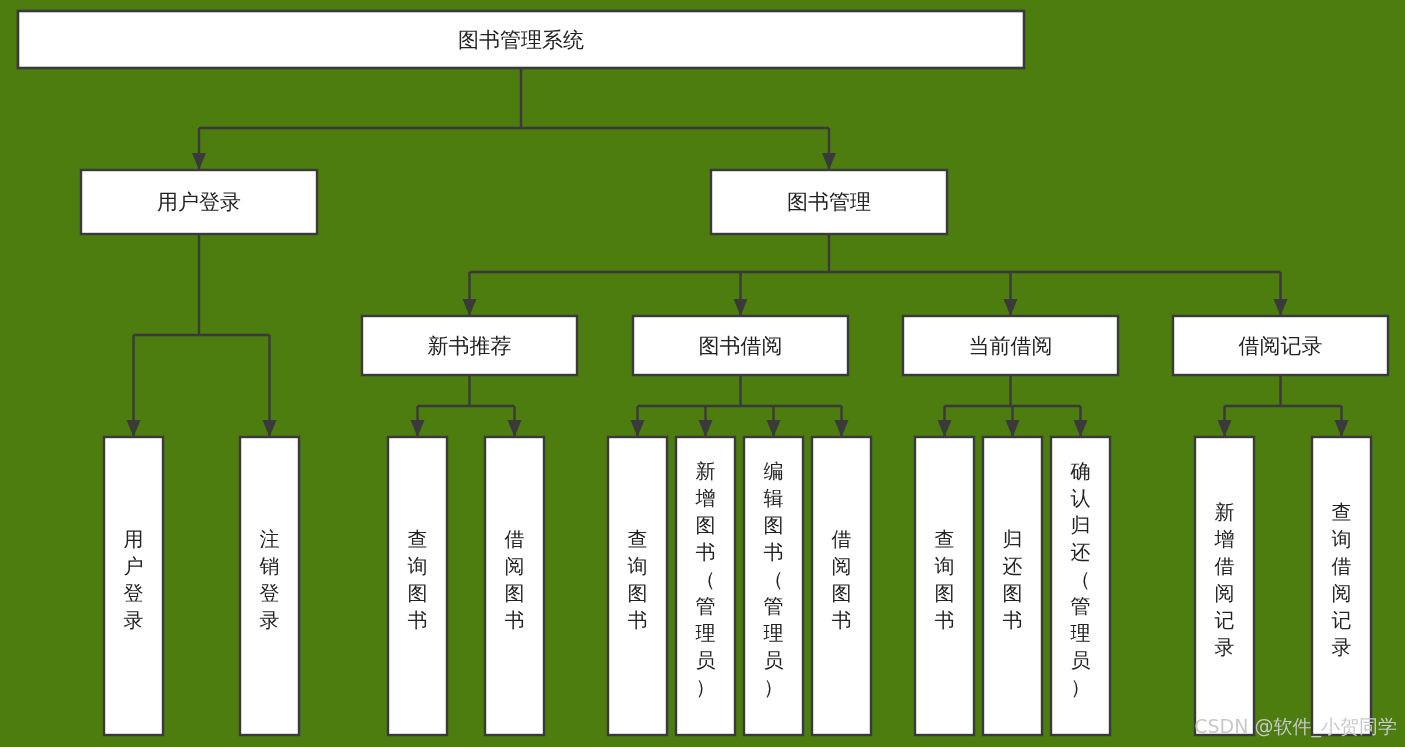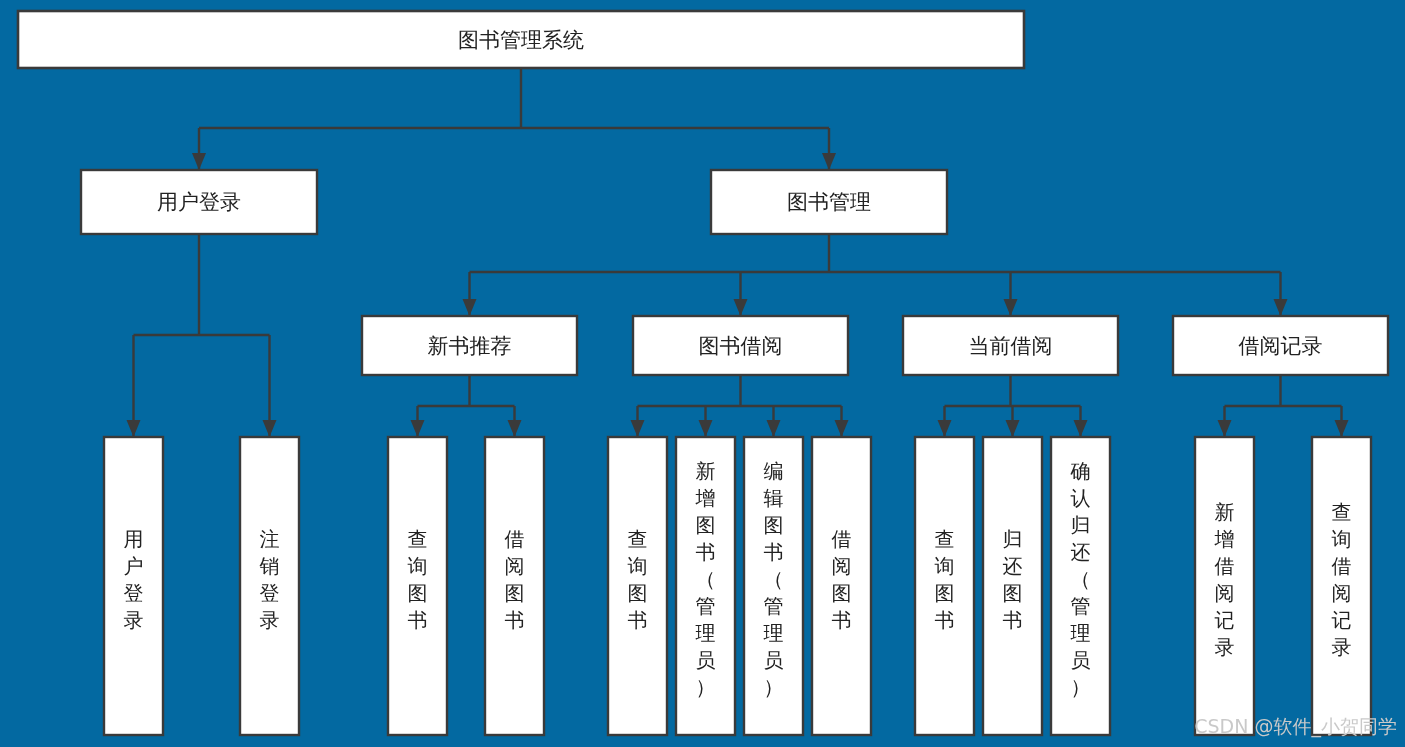--- a/index.html
+++ b/index.html
@@ -11,21 +11,21 @@
   body {
     width: 1405px;
     height: 747px;
     font-family: "DejaVu Sans", "Liberation Sans", sans-serif;
     overflow: hidden;
   }
   #diagram-root {
     position: relative;
     width: 1405px;
     height: 747px;
-    background: #0369a1;
+    background: #4d7c0f;
   }
   svg#tree-svg {
     position: absolute;
     left: 0;
     top: 0;
     width: 1405px;
     height: 747px;
     display: block;
   }
   .node-box {

